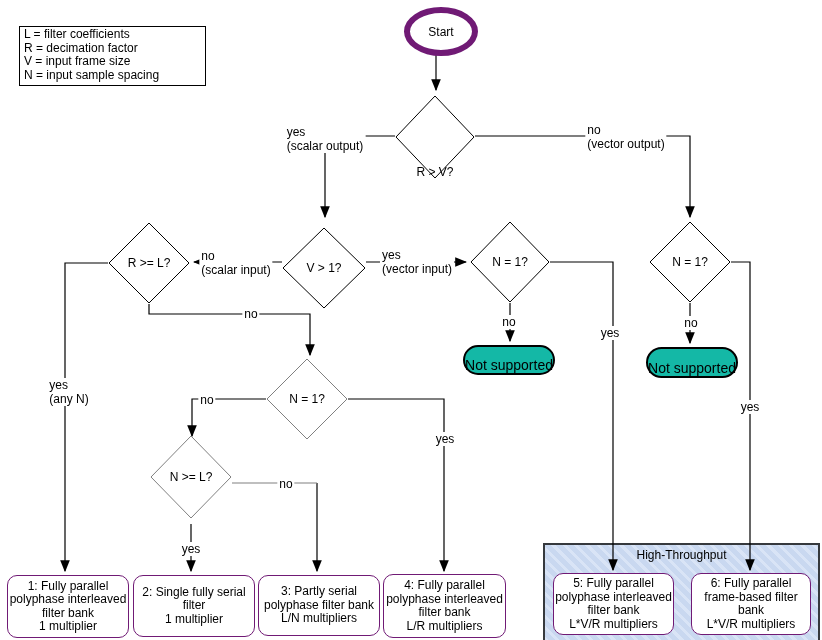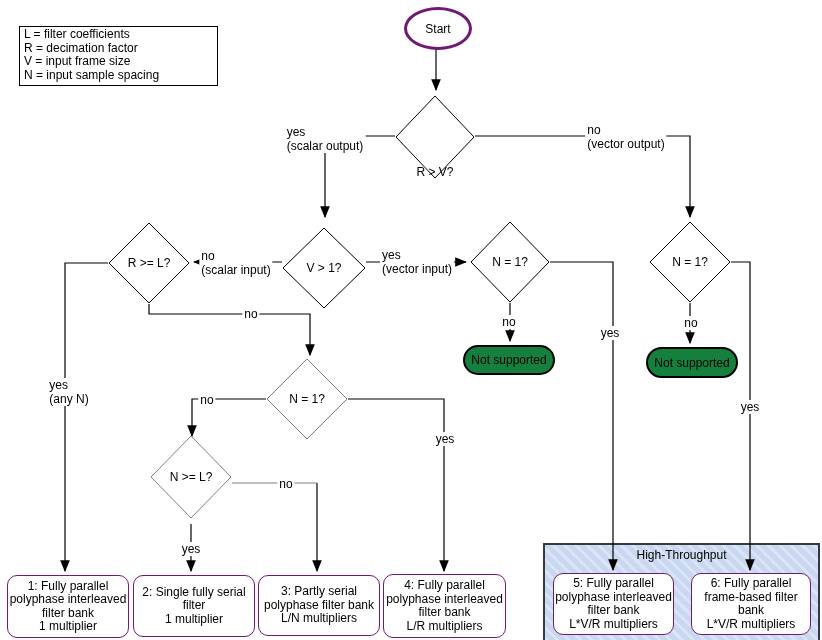--- a/index.html
+++ b/index.html
@@ -6,33 +6,33 @@
   .canvas {
     position: relative; width: 822px; height: 640px; background: #ffffff;
     font-family: "Liberation Sans", sans-serif; font-size: 12px; color: #000;
     overflow: hidden;
   }
   .conn { position: absolute; left: 0; top: 0; z-index: 2; }
   .node { position: absolute; display: flex; align-items: center; justify-content: center; text-align: center; z-index: 3; }
   .diamond { background: transparent; }
   .diamond svg { position: absolute; left: 0; top: 0; }
   .diamond span { position: relative; z-index: 1; }
-  .ellipse { border: 3px solid #701a75; border-radius: 50%; background: #fff; }
-  .stadium { border: 2.5px solid #000; border-radius: 16px; background: #15803d; font-size: 12px; z-index: 3; }
+  .ellipse { border: 6px solid #701a75; border-radius: 50%; background: #fff; }
+  .stadium { border: 2.5px solid #000; border-radius: 16px; background: #14b8a6; font-size: 14px; z-index: 3; align-items: flex-end; }
   .result {
     border: 1px solid #701a75; border-radius: 10px; background: #fff;
     line-height: 13.5px; white-space: pre-line; z-index: 3;
   }
   .label {
     position: absolute; transform: translate(-50%, -50%); background: #ffffff;
     text-align: left; white-space: pre-line; line-height: 14px; padding: 0 2px; z-index: 4;
   }
   .legend {
     position: absolute; left: 19px; top: 26px; width: 181px; height: 57px;
-    border: 1px solid #000; background: #fff; padding: 1px 12px 0 4px;
+    border: 1px solid #000; background: #fff; padding: 1px 0 0 4px;
     line-height: 13.5px; z-index: 3;
   }
   .ht {
     position: absolute; left: 543px; top: 543px; width: 277px; height: 107px;
     border: 2px solid #36393d; box-sizing: border-box; z-index: 1;
     background: repeating-linear-gradient(45deg, #c9d8f0 0px, #c9d8f0 5px, #d9e4f6 5px, #d9e4f6 8px);
   }
   .ht-title { position: absolute; top: 3px; left: 0; width: 100%; text-align: center; }
 </style>
 </head>

